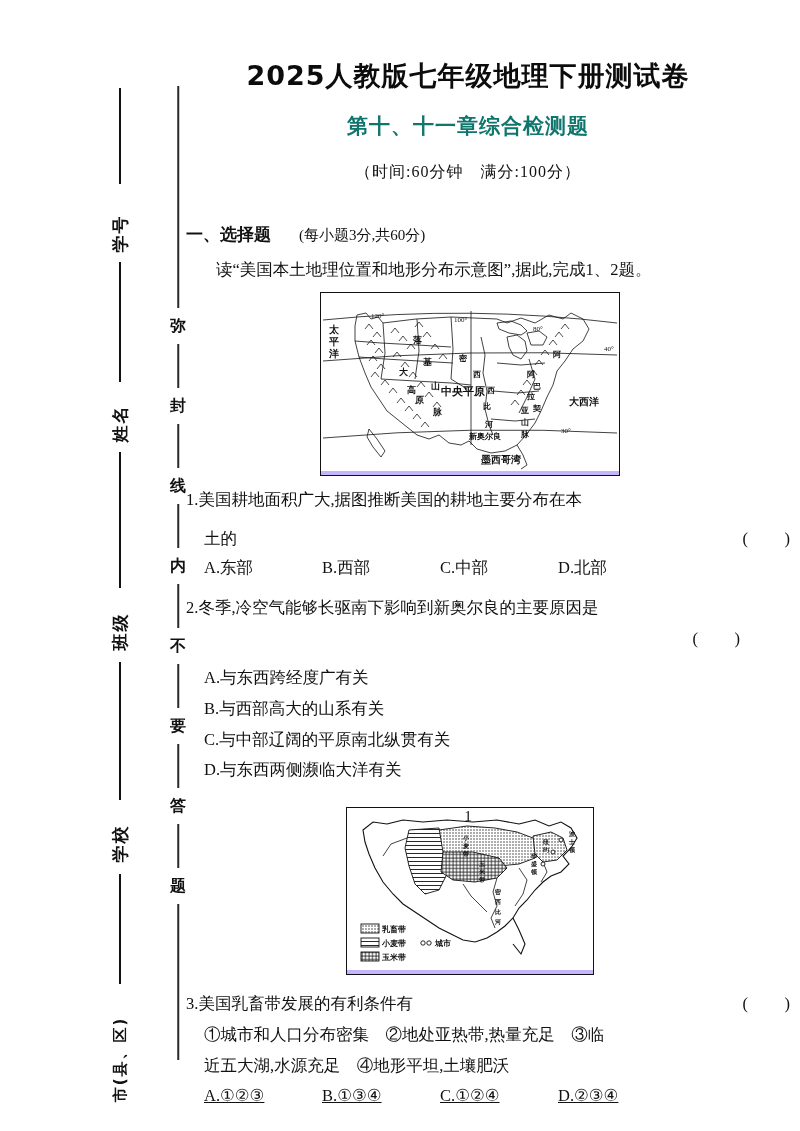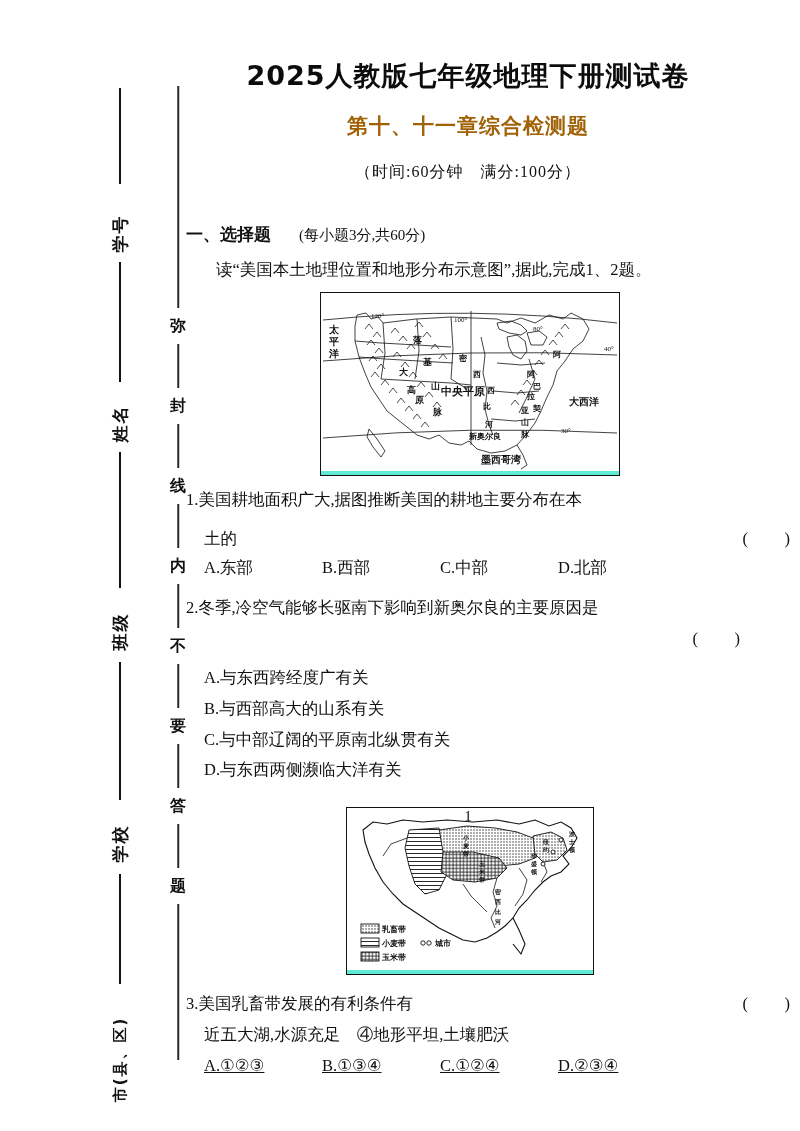--- a/index.html
+++ b/index.html
@@ -87,21 +87,21 @@
     color: #0c0c0c;
   }
   .doc-subtitle {
     text-align: center;
     font-family: "DejaVu Sans", "Liberation Sans", sans-serif;
     font-weight: 700;
     font-size: 21px;
     letter-spacing: 1px;
     margin: 18px 0 0 0;
     padding-right: 50px;
-    color: #a16207;
+    color: #0f766e;
   }
   .doc-meta {
     text-align: center;
     font-size: 16px;
     margin: 22px 0 0 0;
     padding-right: 50px;
     letter-spacing: 1px;
   }
 
   .section-head {
@@ -155,21 +155,21 @@
   .page-no {
     position: absolute;
     left: 0; right: 50px;
     bottom: 16px;
     text-align: center;
     font-size: 15px;
   }
 
   
   .fig-wrap { display: flex; justify-content: center; margin-top: 8px; padding-right: 46px; }
-  .fig-box { border: 1.6px solid #111; background: #5eead4; }
+  .fig-box { border: 1.6px solid #111; background: #c4b5fd; }
 </style>
 </head>
 <body>
 
 <div id="page">
 
   <div id="seal-margin">
 
     <div class="seal-col" id="seal-col-outer">
       <div class="seal-rule" style="top:88px;height:96px;"></div>
@@ -466,20 +466,21 @@
           <text class="cn2" x="88" y="138" font-size="8">城市</text>
         </g>
       </svg>
       </div>
     </div>
 
     <div class="q" style="margin-top:14px;">
       <span class="blank">(　)</span>
       <span>3.</span><span>美国乳畜带发展的有利条件有</span>
     </div>
+    <div class="opt-line">①城市和人口分布密集　②地处亚热带,热量充足　③临</div>
     <div class="opt-line">近五大湖,水源充足　④地形平坦,土壤肥沃</div>
     <div class="opts" style="margin-top:6px;text-decoration:underline;">
       <span class="opt-w">A.①②③</span>
       <span class="opt-w">B.①③④</span>
       <span class="opt-w">C.①②④</span>
       <span class="opt-w">D.②③④</span>
     </div>
 
     <div class="page-no">1</div>
   </div>

